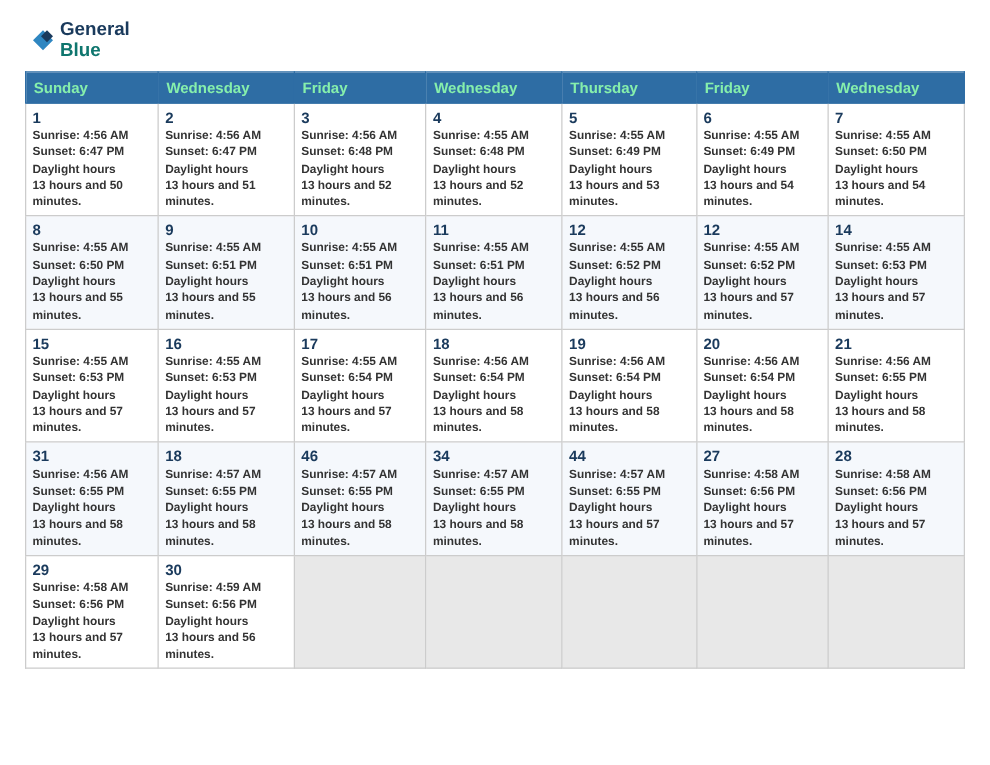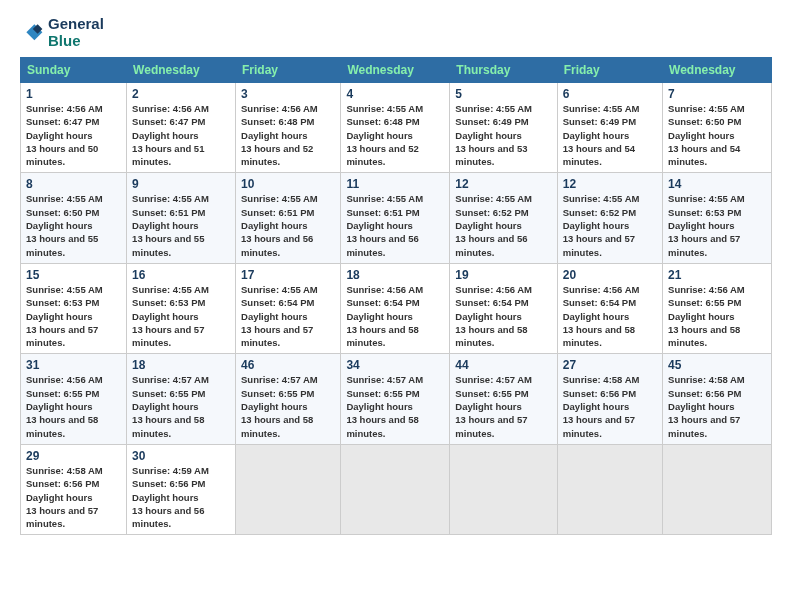--- a/index.html
+++ b/index.html
@@ -227,21 +227,21 @@
           </td>
           <td>
             <span class="day-num">44</span>
 <div class="day-info">Sunrise: 4:57 AM<br>Sunset: 6:55 PM<br>Daylight hours<br>13 hours and 57 minutes.</div>
           </td>
           <td>
             <span class="day-num">27</span>
 <div class="day-info">Sunrise: 4:58 AM<br>Sunset: 6:56 PM<br>Daylight hours<br>13 hours and 57 minutes.</div>
           </td>
           <td>
-            <span class="day-num">45</span>
+            <span class="day-num">28</span>
 <div class="day-info">Sunrise: 4:58 AM<br>Sunset: 6:56 PM<br>Daylight hours<br>13 hours and 57 minutes.</div>
           </td>
         </tr>
         <tr>
           <td>
             <span class="day-num">29</span>
 <div class="day-info">Sunrise: 4:58 AM<br>Sunset: 6:56 PM<br>Daylight hours<br>13 hours and 57 minutes.</div>
           </td>
           <td>
             <span class="day-num">30</span>

